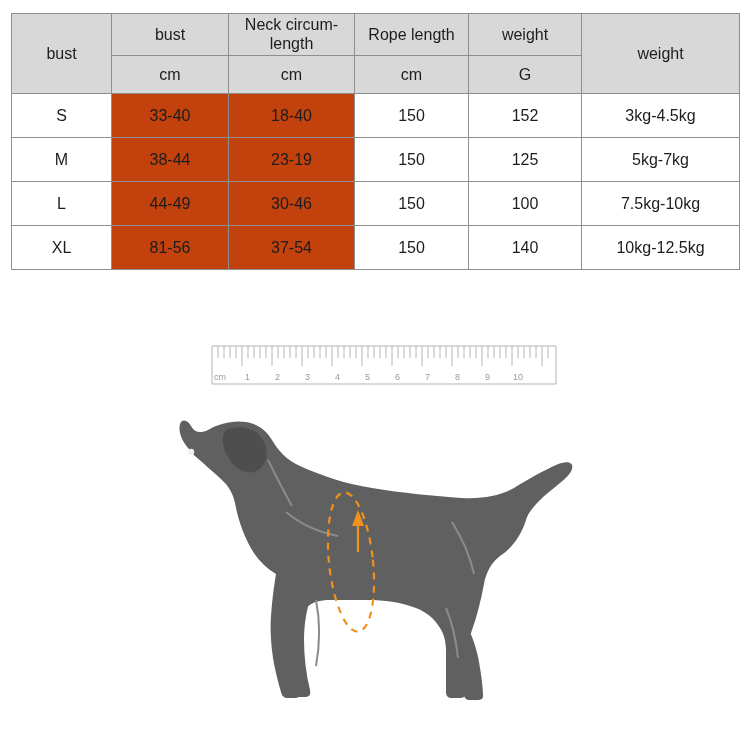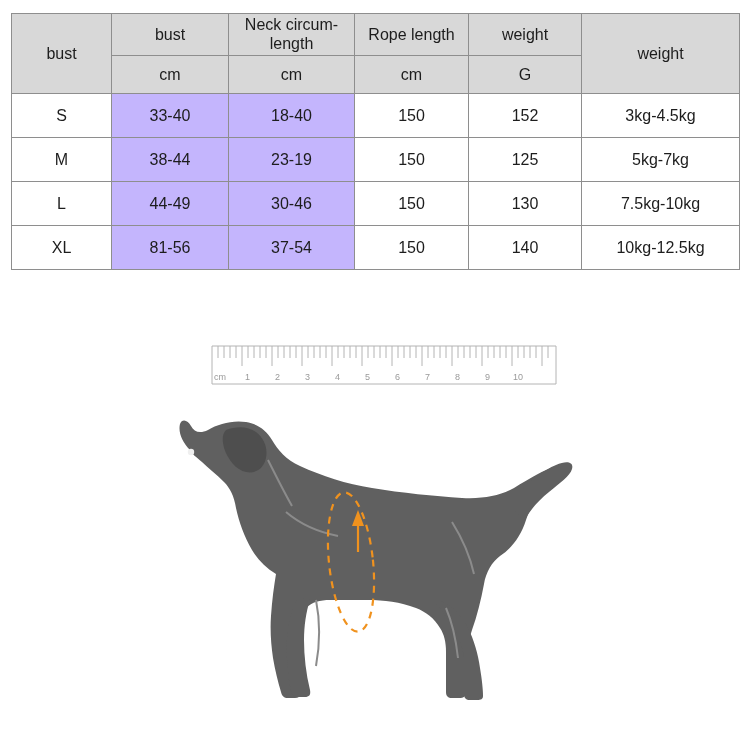--- a/index.html
+++ b/index.html
@@ -53,21 +53,21 @@
   }
   .two-line {
     line-height: 1.15;
   }
   .body-row td {
     height: 43px;
     background: #ffffff;
     font-size: 17px;
   }
   .body-row td.shade {
-    background: #c4b5fd;
+    background: #c2410c;
   }
   .col-size   { width: 100px; }
   .col-bust   { width: 117px; }
   .col-neck   { width: 126px; }
   .col-rope   { width: 114px; }
   .col-weight { width: 113px; }
   .col-wt2    { width: 158px; }
 
   
   .diagram {
@@ -129,21 +129,21 @@
         <td class="shade">23-19</td>
         <td>150</td>
         <td>125</td>
         <td>5kg-7kg</td>
       </tr>
       <tr class="body-row">
         <td>L</td>
         <td class="shade">44-49</td>
         <td class="shade">30-46</td>
         <td>150</td>
-        <td>130</td>
+        <td>100</td>
         <td>7.5kg-10kg</td>
       </tr>
       <tr class="body-row">
         <td>XL</td>
         <td class="shade">81-56</td>
         <td class="shade">37-54</td>
         <td>150</td>
         <td>140</td>
         <td>10kg-12.5kg</td>
       </tr>

